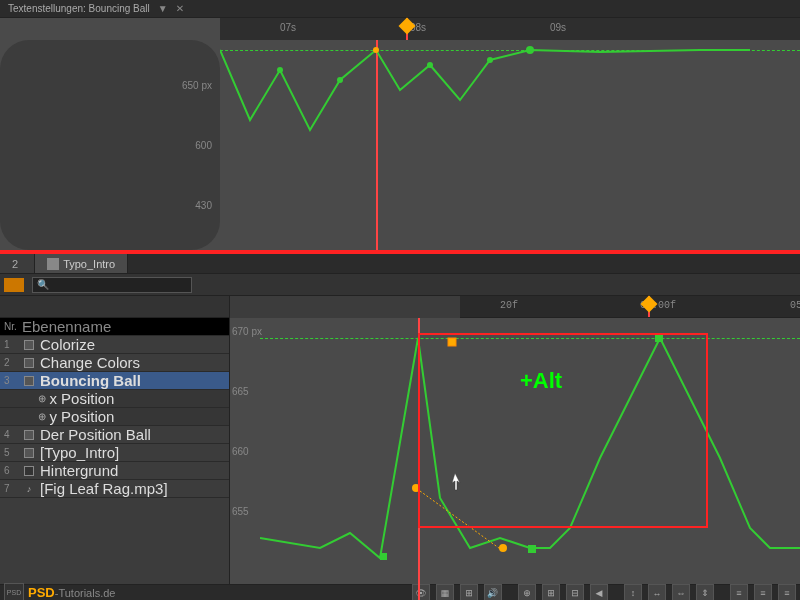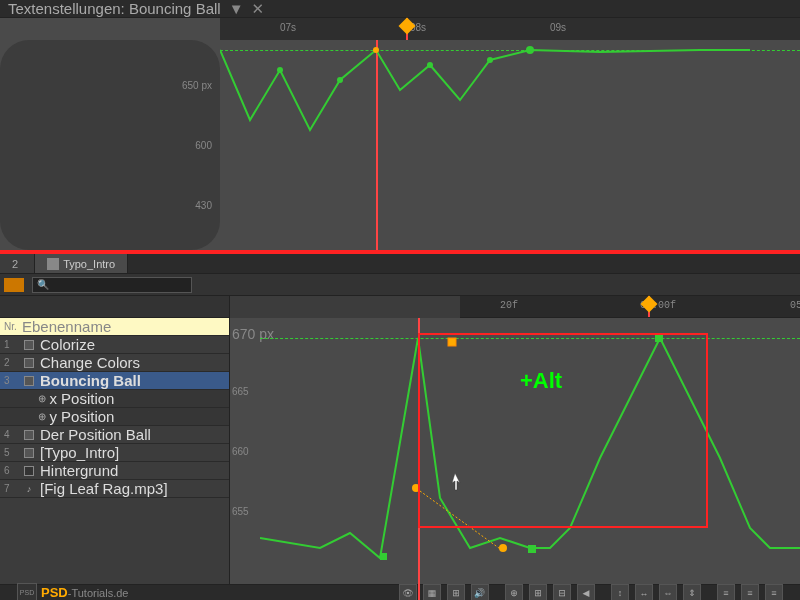--- a/index.html
+++ b/index.html
@@ -20,21 +20,21 @@
       height: 250px;
       background: #3c3c3c;
     }
 
     .top-title-bar {
       background: #2b2b2b;
       height: 18px;
       display: flex;
       align-items: center;
       padding: 0 8px;
-      font-size: 15px;
+      font-size: 10px;
       color: #aaa;
       border-bottom: 1px solid #222;
     }
 
     .top-graph-area {
       position: absolute;
       top: 18px;
       left: 0; right: 0;
       bottom: 0;
       background: #4a4a4a;
@@ -232,21 +232,21 @@
       z-index: 25;
     }
 
     .bottom-statusbar {
       position: absolute;
       bottom: 0; left: 0; right: 0;
       height: 16px;
       background: #2a2a2a;
       display: flex;
       align-items: center;
-      padding: 0 17px;
+      padding: 0 4px;
       border-top: 1px solid #222;
     }
 
     .psd-logo {
       font-size: 13px;
       font-weight: bold;
       color: #ffaa00;
     }
 
     .psd-domain {
@@ -357,21 +357,21 @@
       <div style="position:absolute;left:188px;top:0;width:2px;height:100%;background:#ff4444;">
         <div style="width:12px;height:12px;background:#ffaa00;transform:rotate(45deg);position:absolute;top:2px;left:-5px;"></div>
       </div>
     </div>
   </div>
 
   <div class="content-area">
 
     <div class="layer-panel">
 
-      <div class="layer-row" style="background:#fef9c3;">
+      <div class="layer-row" style="background:#000000;">
         <span class="layer-num">Nr.</span>
         <span class="layer-name" style="color:#888;">Ebenenname</span>
       </div>
 
       <div class="layer-row">
         <span class="layer-num">1</span>
         <div class="layer-icon">
           <div style="width:10px;height:10px;background:#555;border:1px solid #888;"></div>
         </div>
         <span class="layer-name">Colorize</span>
@@ -433,21 +433,21 @@
         <span class="layer-num">7</span>
         <div class="layer-icon">
           <span style="font-size:9px;color:#aaa;">♪</span>
         </div>
         <span class="layer-name">[Fig Leaf Rag.mp3]</span>
       </div>
     </div>
 
     <div class="graph-area-bottom">
 
-      <span style="position:absolute;left:2px;top:8px;font-size:14px;color:#888;">670 px</span>
+      <span style="position:absolute;left:2px;top:8px;font-size:10px;color:#888;">670 px</span>
       <span style="position:absolute;left:2px;top:68px;font-size:10px;color:#888;">665</span>
       <span style="position:absolute;left:2px;top:128px;font-size:10px;color:#888;">660</span>
       <span style="position:absolute;left:2px;top:188px;font-size:10px;color:#888;">655</span>
 
       <div style="position:absolute;top:20px;left:30px;right:0;border-top:1px dashed #33cc33;"></div>
 
       <div style="position:absolute;left:188px;top:0;bottom:0;width:2px;background:#ff4444;z-index:15;"></div>
 
       <div class="red-selection-box" style="left:188px;top:15px;width:290px;height:195px;"></div>
 

